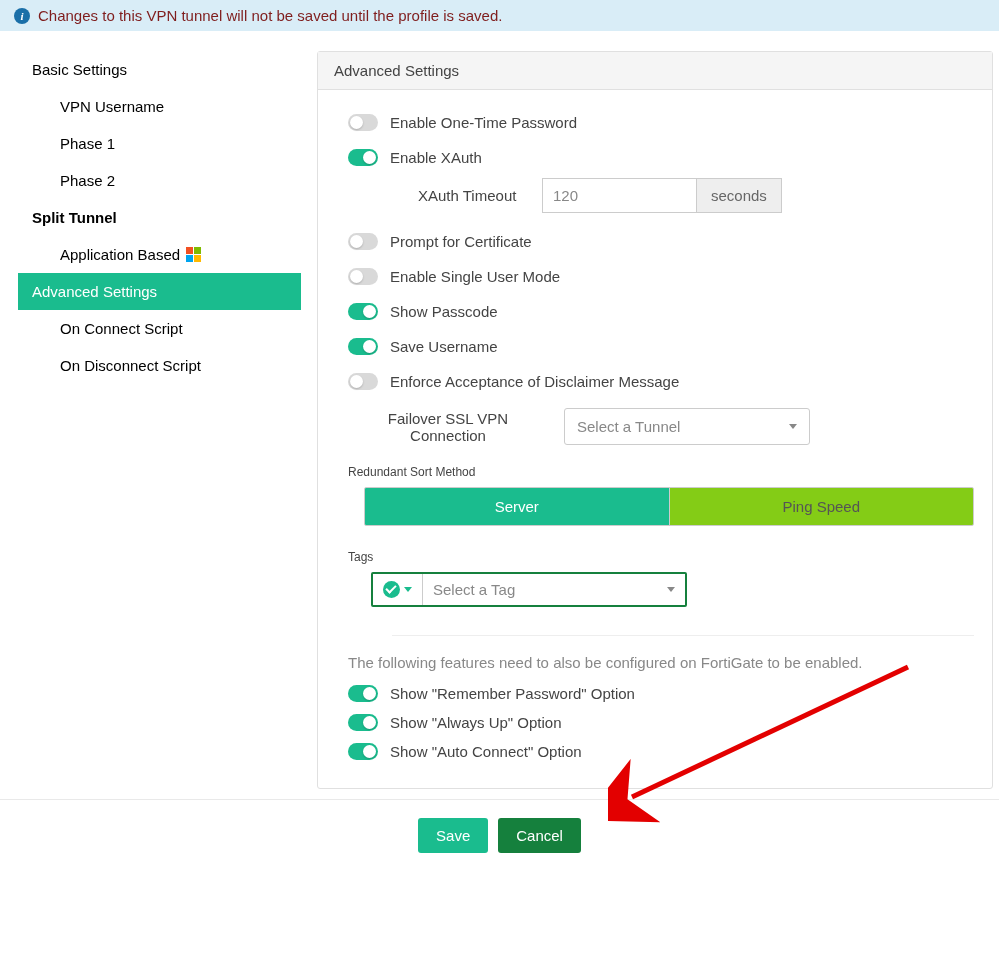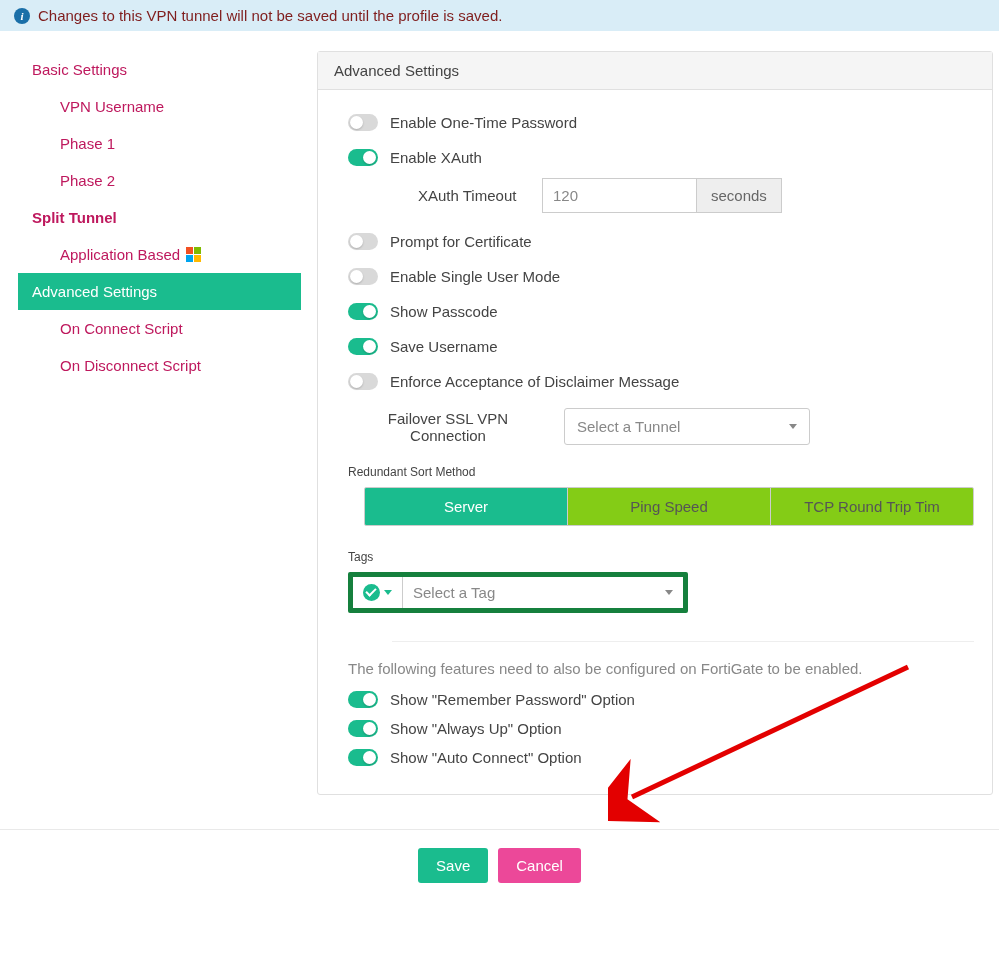--- a/index.html
+++ b/index.html
@@ -2,21 +2,21 @@
 <html><head>
 <meta charset="utf-8">
 <style>
   * { box-sizing: border-box; margin: 0; padding: 0; }
   body { font-family: -apple-system, "Helvetica Neue", Arial, sans-serif; font-size: 15px; color: #444; width: 999px; background: #fff; }
   .banner { background: #d9edf7; padding: 7px 14px; font-size: 15px; display: flex; align-items: center; gap: 8px; }
   .banner .msg { color: #7f1d1d; }
   .info-icon { width: 16px; height: 16px; border-radius: 50%; background: #1a6fa8; color: #fff; display: inline-flex; align-items: center; justify-content: center; font-size: 11px; font-weight: bold; font-style: italic; font-family: Georgia, serif; }
   .layout { display: flex; gap: 16px; padding: 20px 6px 10px 18px; }
   .sidebar { width: 283px; flex-shrink: 0; }
-  .sidebar .item { padding: 10px 14px 10px 42px; color: #be185d; cursor: pointer; display: flex; align-items: center; gap: 6px; }
+  .sidebar .item { padding: 10px 14px 10px 42px; color: #000000; cursor: pointer; display: flex; align-items: center; gap: 6px; }
   .sidebar .item.top { padding-left: 14px; font-weight: 400; }
   .sidebar .item.active { background: #1abc8e; color: #fff; }
   .tiles { display: inline-grid; grid-template-columns: 7px 7px; grid-template-rows: 7px 7px; gap: 1px; }
   .tiles span:nth-child(1){background:#f25022}.tiles span:nth-child(2){background:#7fba00}.tiles span:nth-child(3){background:#00a4ef}.tiles span:nth-child(4){background:#ffb900}
   .panel { flex: 1; border: 1px solid #e0e0e0; border-radius: 3px; min-width: 0; }
   .panel-header { background: #f5f5f5; border-bottom: 1px solid #e0e0e0; padding: 10px 16px; font-size: 15px; }
   .panel-body { padding: 18px 18px 24px 30px; }
   .row { display: flex; align-items: center; gap: 12px; margin: 6px 0 18px 0; }
   .toggle { width: 30px; height: 17px; border-radius: 10px; position: relative; cursor: pointer; flex-shrink: 0; }
   .toggle.off { background: #d9d9d9; }
@@ -31,32 +31,32 @@
   .addon { border: 1px solid #ccc; border-left: none; background: #eeeeee; color: #666; padding: 8px 14px; font-size: 15px; }
   .field-row { display: flex; align-items: center; gap: 16px; margin: 8px 0 20px 0; }
   .field-row .lbl { width: 200px; text-align: center; }
   .select { border: 1px solid #ccc; border-radius: 3px; padding: 9px 12px; width: 246px; color: #888; display: flex; align-items: center; justify-content: space-between; cursor: pointer; }
   .caret { width: 0; height: 0; border-left: 4px solid transparent; border-right: 4px solid transparent; border-top: 5px solid #888; }
   .section-label { font-size: 12px; margin: 0 0 8px 0; }
   .seg { display: flex; border: 1px solid #ccc; border-radius: 2px; overflow: hidden; margin-bottom: 24px; margin-left: 16px; }
   .seg .opt { flex: 1; text-align: center; padding: 10px 0; background: #84cc16; color: #555; cursor: pointer; border-right: 1px solid #ccc; }
   .seg .opt:last-child { border-right: none; }
   .seg .opt.active { background: #1abc8e; color: #fff; }
-  .tagwrap { display: flex; border: 5px solid #15803d; border-radius: 2px; width: 340px; margin-bottom: 28px; }
+  .tagwrap { display: flex; border: 2px solid #15803d; border-radius: 2px; width: 316px; margin-bottom: 28px; margin-left: 23px; }
   .tagbadge { padding: 7px 10px; display: flex; align-items: center; border-right: 1px solid #ccc; }
   .check-circle { width: 17px; height: 17px; border-radius: 50%; background: #1abc8e; position: relative; }
   .check-circle::after { content: ""; position: absolute; left: 5px; top: 2px; width: 4px; height: 8px; border: solid #fff; border-width: 0 2px 2px 0; transform: rotate(45deg); }
   .tagbadge .dd { margin-left: 4px; width: 0; height: 0; border-left: 4px solid transparent; border-right: 4px solid transparent; border-top: 5px solid #1abc8e; }
   .tagselect { flex: 1; padding: 7px 10px; color: #888; display: flex; align-items: center; justify-content: space-between; cursor: pointer; }
   hr.rule { border: none; border-top: 1px solid #eee; margin: 22px 0 18px 44px; }
   .hint { color: #888; margin: 0 0 14px 0; font-size: 15px; }
-  .footer { border-top: 1px solid #e9e9e9; margin-top: 24px; padding: 18px 0 24px; display: flex; justify-content: center; gap: 10px; }
+  .footer { border-top: 1px solid #e9e9e9; padding: 18px 0 24px; display: flex; justify-content: center; gap: 10px; }
   .btn { padding: 9px 18px; border-radius: 3px; border: none; font-size: 15px; cursor: pointer; }
   .btn-primary { background: #1abc8e; color: #fff; }
-  .btn-secondary { background: #ec4899; color: #fff; }
+  .btn-secondary { background: #15803d; color: #fff; }
   .arrow-overlay { position: absolute; pointer-events: none; }
 </style>
 </head>
 <body>
 
 <div class="banner">
   <span class="info-icon">i</span>
   <span class="msg">Changes to this VPN tunnel will not be saved until the profile is saved.</span>
 </div>
 
@@ -148,21 +148,20 @@
         <div class="select">
           <span>Select a Tunnel</span>
           <span class="caret"></span>
         </div>
       </div>
 
       <div class="section-label">Redundant Sort Method</div>
       <div class="seg">
         <div class="opt active">Server</div>
         <div class="opt">Ping Speed</div>
-        <div class="opt">TCP Round Trip Tim</div>
       </div>
 
       <div class="section-label">Tags</div>
       <div class="tagwrap">
         <div class="tagbadge">
           <span class="check-circle"></span>
           <span class="dd"></span>
         </div>
         <div class="tagselect">
           <span>Select a Tag</span>

